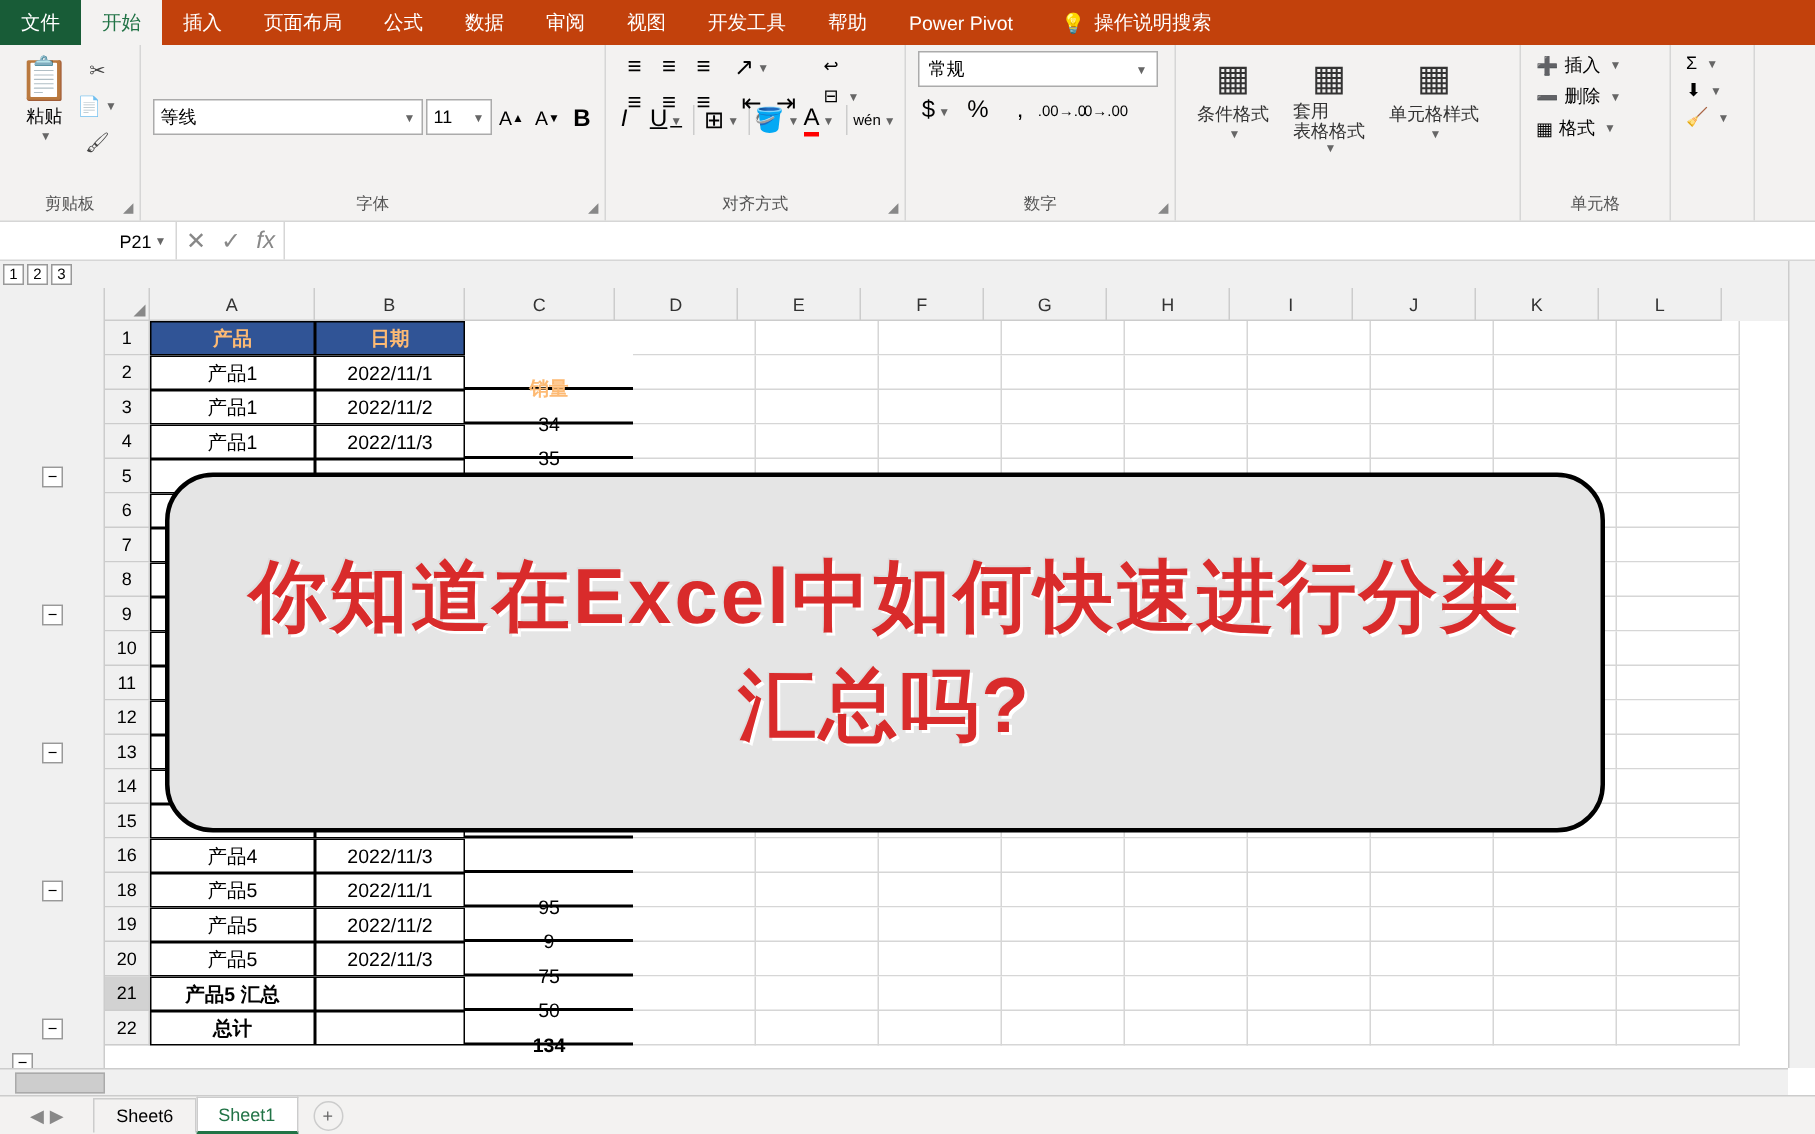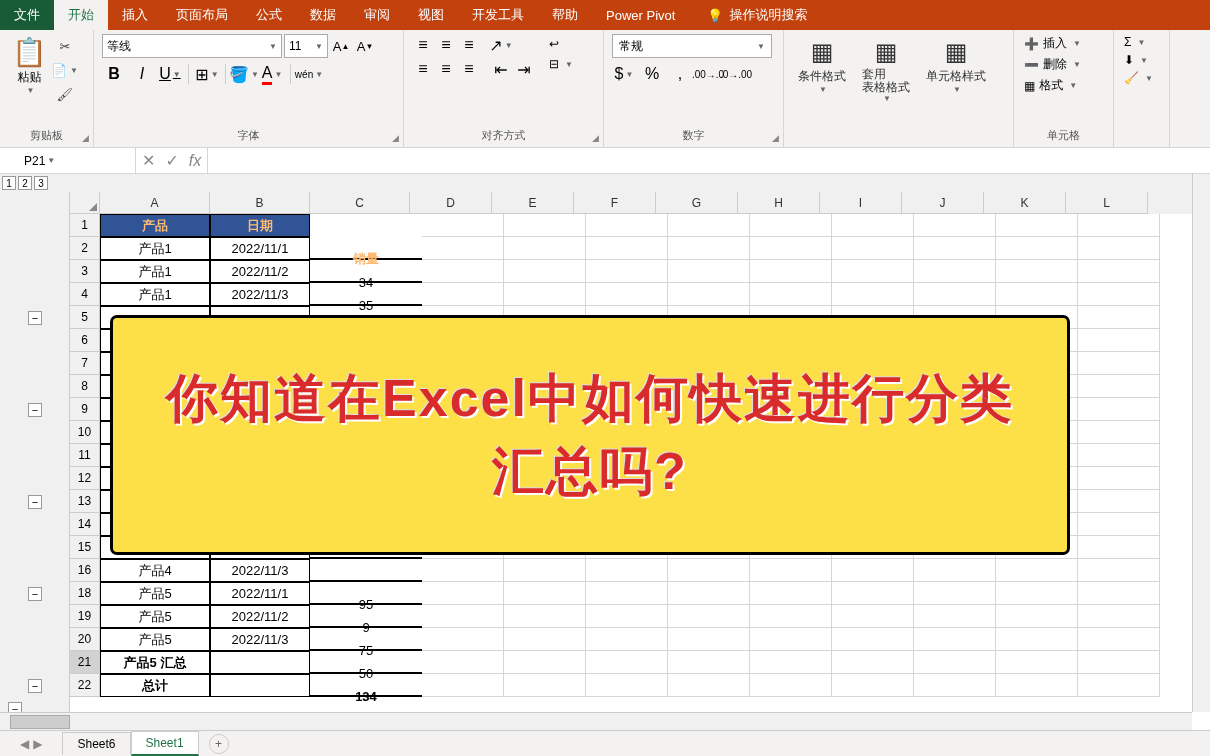--- a/index.html
+++ b/index.html
@@ -45,21 +45,21 @@
 .num-row { display: flex; gap: 4px; }
 
 .style-btn { display: flex; flex-direction: column; align-items: center; padding: 2px 6px; cursor: pointer; font-size: 12px; color: #333; }
 .style-btn .sicon { width: 32px; height: 32px; display: flex; align-items: center; justify-content: center; font-size: 24px; }
 
 .cell-ops { display: flex; flex-direction: column; gap: 2px; }
 .cell-op { display: flex; align-items: center; gap: 4px; font-size: 12px; cursor: pointer; padding: 1px 2px; }
 
 
 .formula-bar { height: 26px; border-bottom: 1px solid #d6d6d6; display: flex; align-items: stretch; background: #fff; }
-.name-box { width: 118px; border-right: 1px solid #d6d6d6; display: flex; align-items: center; padding: 0 6px; font-size: 12px; justify-content: flex-start; margin-left: 18px; }
+.name-box { width: 118px; border-right: 1px solid #d6d6d6; display: flex; align-items: center; padding: 0 6px; font-size: 12px; justify-content: flex-end; }
 .fx-btns { display: flex; align-items: center; padding: 0 6px; gap: 10px; border-right: 1px solid #d6d6d6; color: #888; }
 .fx-input { flex: 1; padding: 0 6px; display: flex; align-items: center; }
 
 
 .outline-levels { height: 18px; background: #f0f0f0; display: flex; align-items: center; padding-left: 2px; gap: 2px; font-size: 10px; }
 .olbtn { border: 1px solid #999; width: 14px; height: 14px; display: flex; align-items: center; justify-content: center; background: #fff; cursor: pointer; }
 
 
 .grid-container { display: flex; height: 520px; position: relative; }
 .outline-cols { width: 70px; background: #f0f0f0; border-right: 1px solid #ccc; }
@@ -85,21 +85,21 @@
 .cell.empty { background: #fff; }
 
 
 .sheet-bar { position: absolute; bottom: 0; left: 0; right: 0; height: 26px; background: #f3f2f1; border-top: 1px solid #ccc; display: flex; align-items: center; padding-left: 20px; font-size: 12px; }
 .sheet-nav { display: flex; gap: 4px; color: #888; margin-right: 20px; }
 .sheet-tab { padding: 4px 14px; border: 1px solid #ccc; border-bottom: none; background: #f3f2f1; cursor: pointer; }
 .sheet-tab.active { background: #fff; color: #217346; border-bottom: 2px solid #217346; }
 .add-sheet { margin-left: 10px; width: 20px; height: 20px; border: 1px solid #ccc; border-radius: 50%; display: flex; align-items: center; justify-content: center; cursor: pointer; color: #666; }
 
 
-.speech { position: absolute; left: 110px; top: 315px; width: 960px; height: 240px; background: #fde047; border: 3px solid #000; border-radius: 7px; display: flex; align-items: center; justify-content: center; text-align: center; padding: 20px 40px; z-index: 100; }
+.speech { position: absolute; left: 110px; top: 315px; width: 960px; height: 240px; background: #e5e5e5; border: 3px solid #000; border-radius: 32px; display: flex; align-items: center; justify-content: center; text-align: center; padding: 20px 40px; z-index: 100; }
 .speech-text { font-size: 52px; font-weight: 900; color: #D92B2B; text-shadow: 2px 2px 0 #fff, -1px -1px 0 #ddd; letter-spacing: 2px; line-height: 1.4; }
 
 
 .hscroll { position: absolute; bottom: 26px; left: 0; right: 18px; height: 18px; background: #f0f0f0; border-top: 1px solid #ccc; display: flex; align-items: center; }
 .hscroll .thumb { margin-left: 10px; width: 60px; height: 14px; background: #cdcdcd; border: 1px solid #aaa; }
 .vscroll { position: absolute; right: 0; top: 174px; bottom: 44px; width: 18px; background: #f0f0f0; border-left: 1px solid #ccc; }
 
 .rowh.active { background: #d2d2d2; }
 .row.active .cell.empty { background: #fff; position: relative; }
 </style>
@@ -135,21 +135,21 @@
       <div class="small-col">
         <div class="small-btn">✂</div>
         <div class="small-btn">📄<span class="dd">▼</span></div>
         <div class="small-btn">🖌</div>
       </div>
     </div>
     <div class="group-label"><span>剪贴板</span><span class="launcher">◢</span></div>
   </div>
 
   <div class="group" style="width:310px">
-    <div style="display:flex;flex-direction:column;flex:1">
+    <div style="display:flex;flex-direction:row;flex:1">
       <div class="font-row">
         <div class="font-select font-name">
             <span>等线</span>
             <span class="dd">▼</span>
           </div>
         <div class="font-select font-size">
             <span>11</span>
             <span class="dd">▼</span>
           </div>
         <div class="grow-btn">A<sup style="font-size:8px">▲</sup></div>

